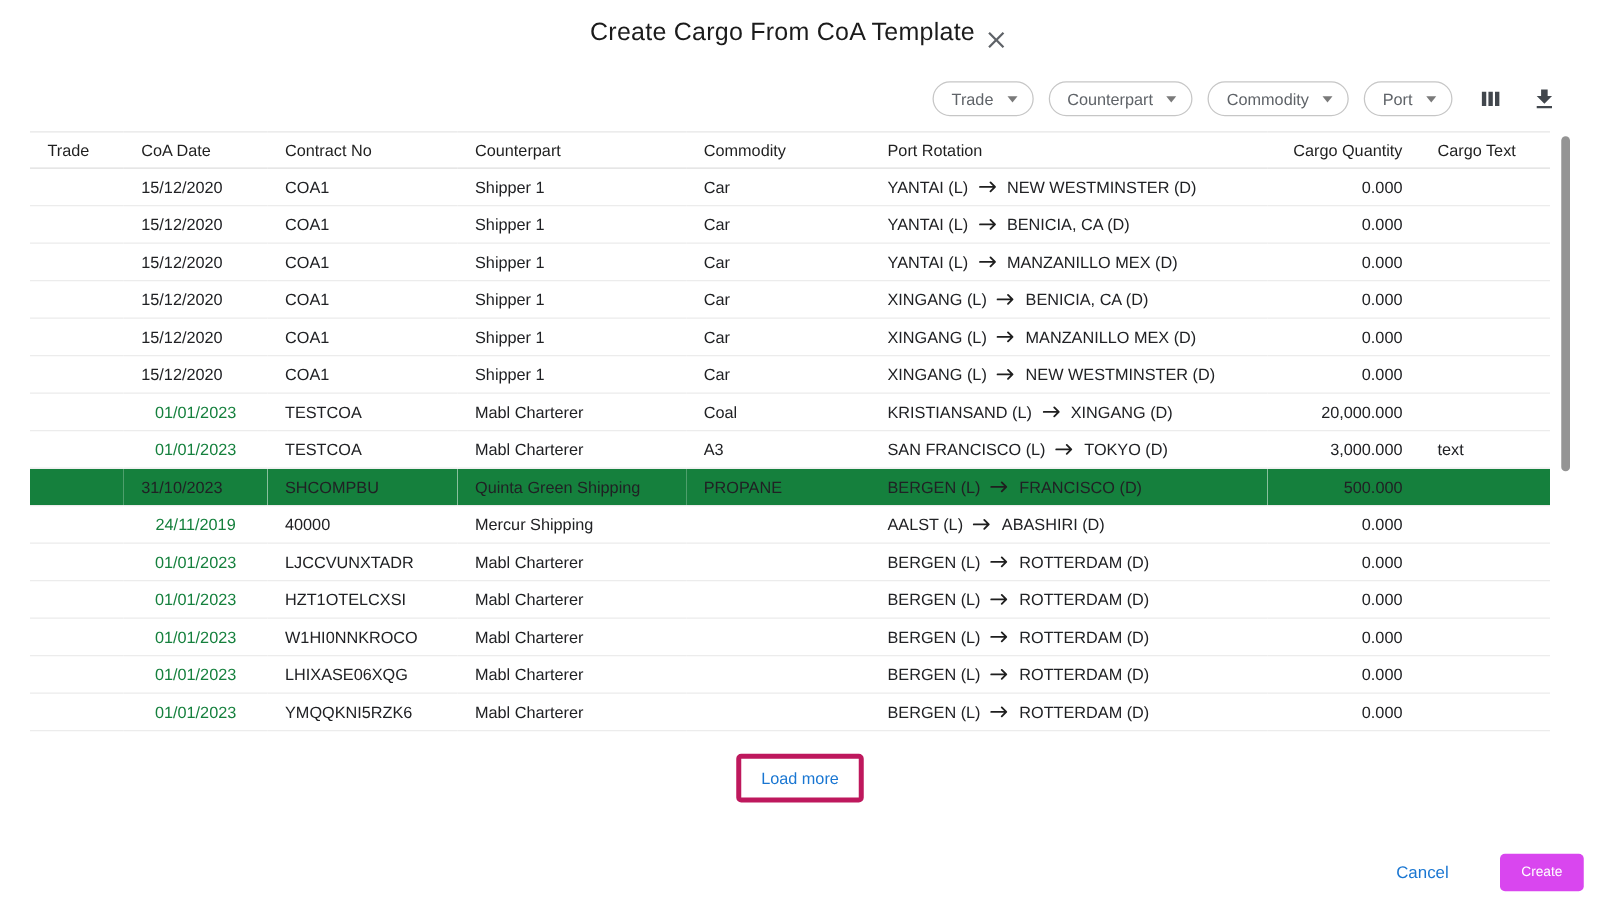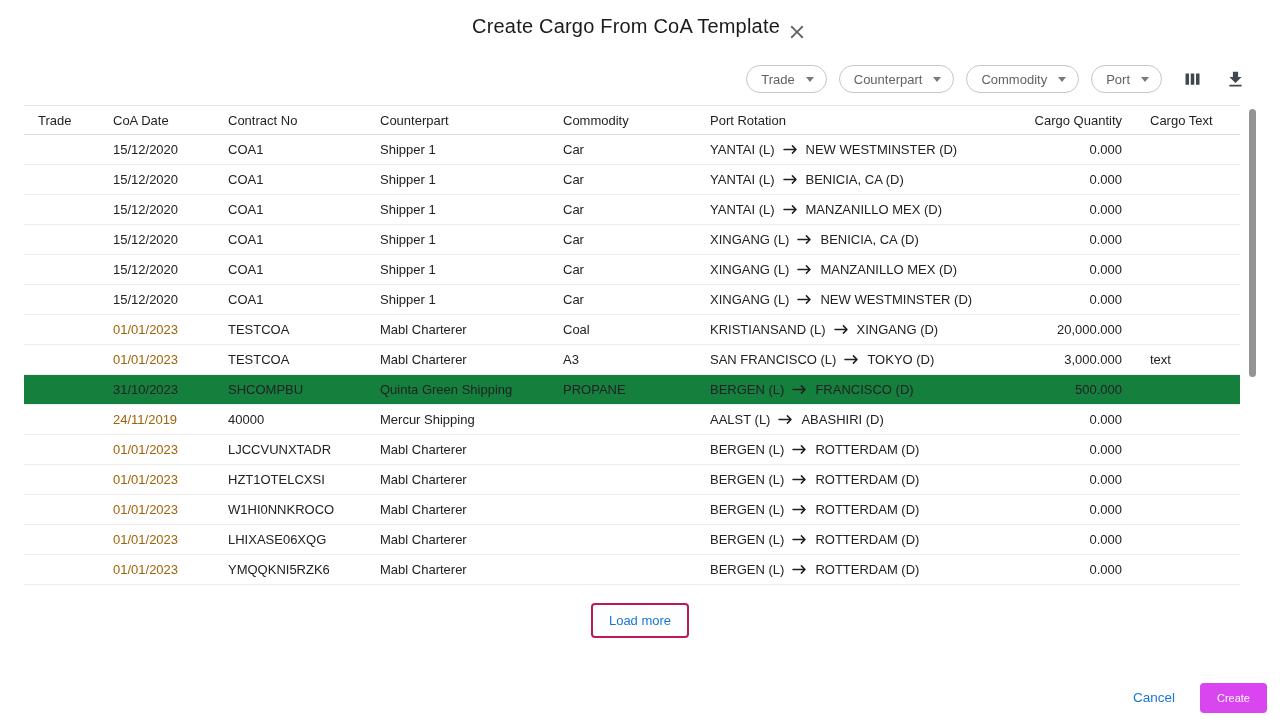--- a/index.html
+++ b/index.html
@@ -45,37 +45,37 @@
   th:nth-child(5){width:147px}
   th:nth-child(7){width:122px; text-align:right}
   th:nth-child(8){width:104px}
   td {
     padding:0 14px; height:30px;
     border-bottom:1px solid #ececec;
     white-space:nowrap; overflow:hidden; color:#202124;
   }
   td:nth-child(7){ text-align:right; }
   tr.selected td { background:#15803d; }
-  td.warn { color:#a16207; }
+  td.warn { color:#15803d;text-align:center; }
   .port-cell .arrow { vertical-align:-1px; margin:0 8px; }
 
   
   .vscroll { position:absolute; top:0; right:0; width:8px; height:100%; }
   .vscroll .thumb { position:absolute; top:4px; right:0; width:7px; height:268px; background:#949494; border-radius:4px; }
 
   
   .load-more-row { text-align:center; padding:18px 0 14px 0; }
   .load-more-btn {
     font-family:inherit; font-size:13px; font-weight:500; color:#1976d2;
-    background:#fff; border:2px solid #be185d; border-radius:4px;
+    background:#fff; border:4px solid #be185d; border-radius:4px;
     padding:8px 16px; cursor:pointer;
   }
 
   
-  .dialog-footer { margin-top:auto; display:flex; justify-content:flex-end; align-items:center; gap:11px; padding:0 13px 15px 0; }
+  .dialog-footer { margin-top:auto; display:flex; justify-content:flex-end; align-items:center; gap:27px; padding:0 13px 15px 0; }
   .btn-text {
     font-family:inherit; font-size:13.5px; font-weight:500; color:#1976d2;
     background:none; border:none; padding:8px 14px; cursor:pointer; border-radius:4px;
   }
   .btn-primary {
     font-family:Liberation Sans, sans-serif; font-size:11px; font-weight:500; color:#ffffff;
     background:#d946ef; border:none; border-radius:4px;
     padding:9px 17px; cursor:pointer;
   }
 </style>

